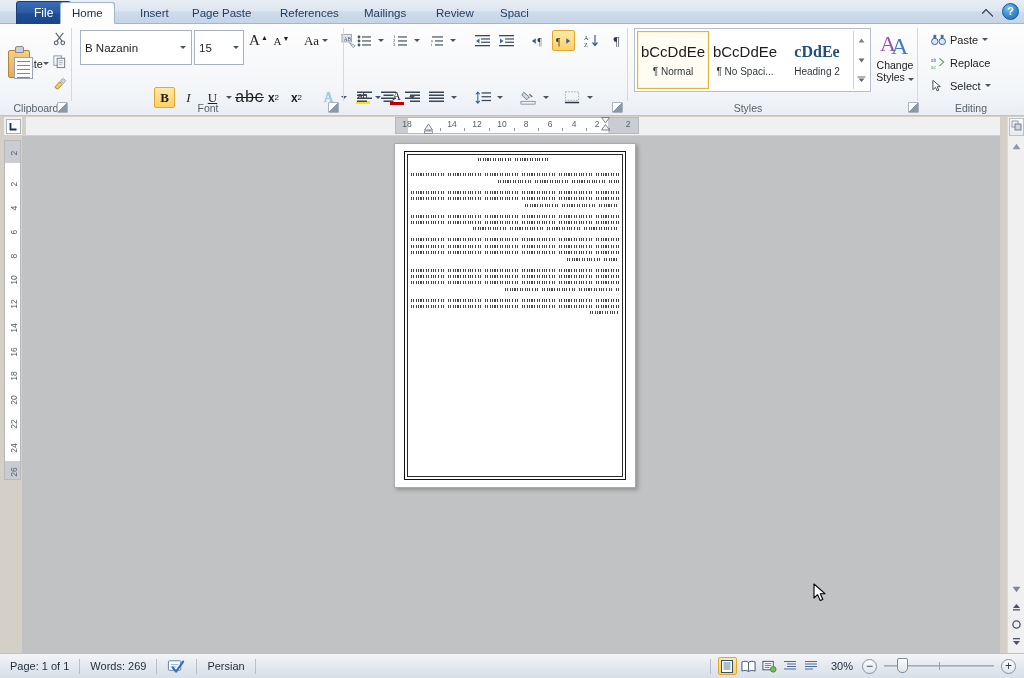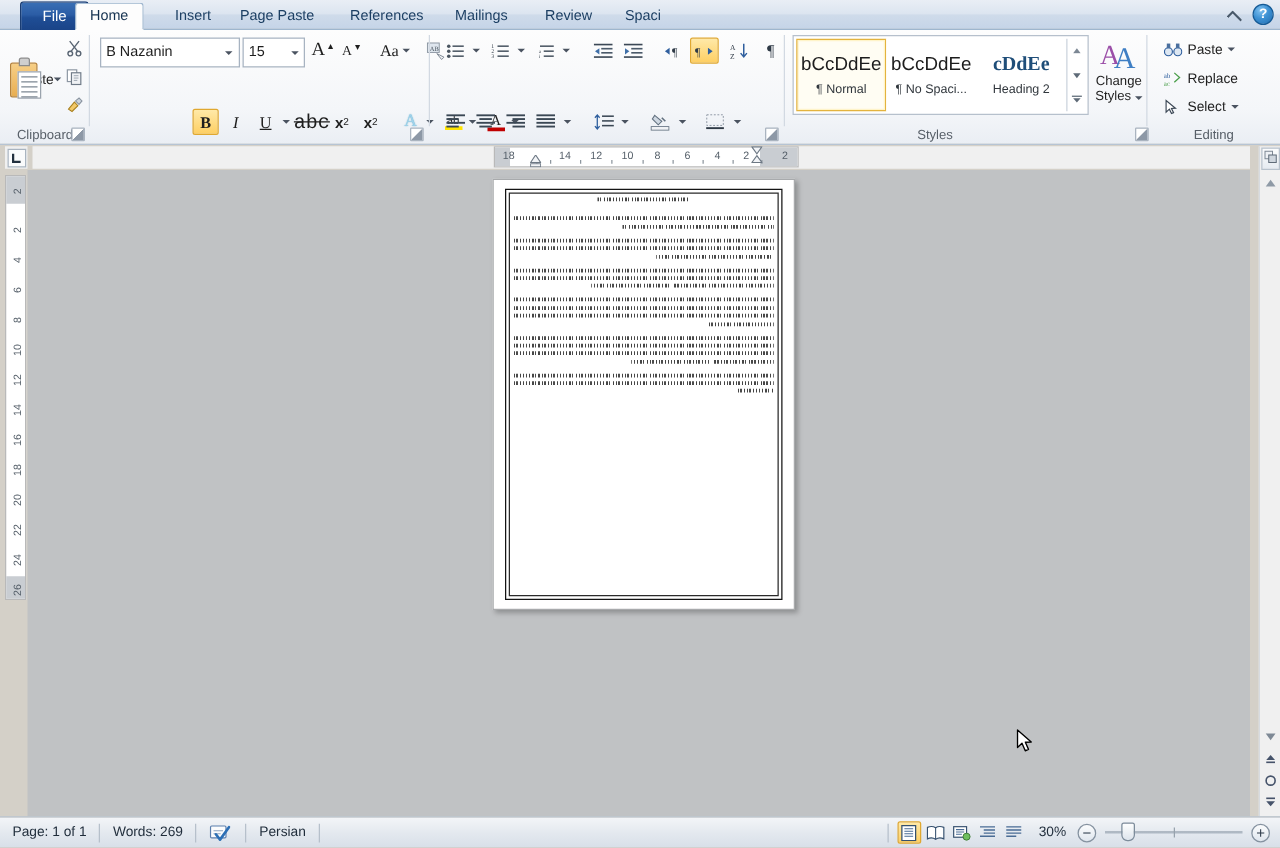--- a/index.html
+++ b/index.html
@@ -98,21 +98,21 @@
     background: #fff; border: 1px solid #9aa3ad;
   }
   .clipboard-ico .sheet i {
     display: block; height: 1px; background: #7d8893; margin: 3px 2px 0 2px;
   }
   .mini-btn { position: absolute; width: 22px; height: 21px; }
 
   
   .fontbox {
     position: absolute; display: flex; align-items: center;
-    background: #fff; border: 1px solid #a7b3c1; height: 24px; padding: 0 2px 0 4px;
+    background: #fff; border: 1px solid #a7b3c1; height: 35px; padding: 0 2px 0 4px;
   }
   .fontbox input {
     border: none; outline: none; font-family: "Liberation Sans", sans-serif;
     font-size: 11.5px; color: #1e1e1e; background: transparent; width: 100%; padding: 0;
   }
   .fontbox .ddn { width: 13px; height: 19px; display: flex; align-items: center; justify-content: center; }
 
   
   .styles-gallery {
     position: absolute; left: 0; top: 4px; height: 64px;
@@ -410,20 +410,21 @@
         <span class="caret"></span>
       </div>
       <div class="btn" style="position:absolute; left:314px; top:63px; width:21px; height:21px; flex-direction:column;">
         <span style="font-family:'Liberation Serif',serif; font-size:12px; line-height:12px;">A</span>
         <span style="display:block; width:14px; height:3px; background:#c00000;"></span>
       </div>
       <div class="btn" style="position:absolute; left:334px; top:63px; width:12px; height:21px;">
         <span class="caret"></span>
       </div>
 
+      <div class="group-label">Font</div>
       <div class="dialog-launcher" style="right:5px;"></div>
       <div class="group-sep" style="right:0;"></div>
     </div>
 
     <div class="group" style="left:344px; width:284px;">
       <div class="btn" style="position:absolute; left:10px; top:6px; width:22px; height:21px;">
         <svg width="16" height="14" viewBox="0 0 16 14">
           <circle cx="2" cy="3" r="1.4" fill="#4a5560"></circle>
             <rect x="5" y="2.3" width="9" height="1.3" fill="#55606c"></rect>
           <circle cx="2" cy="7" r="1.4" fill="#4a5560"></circle>

